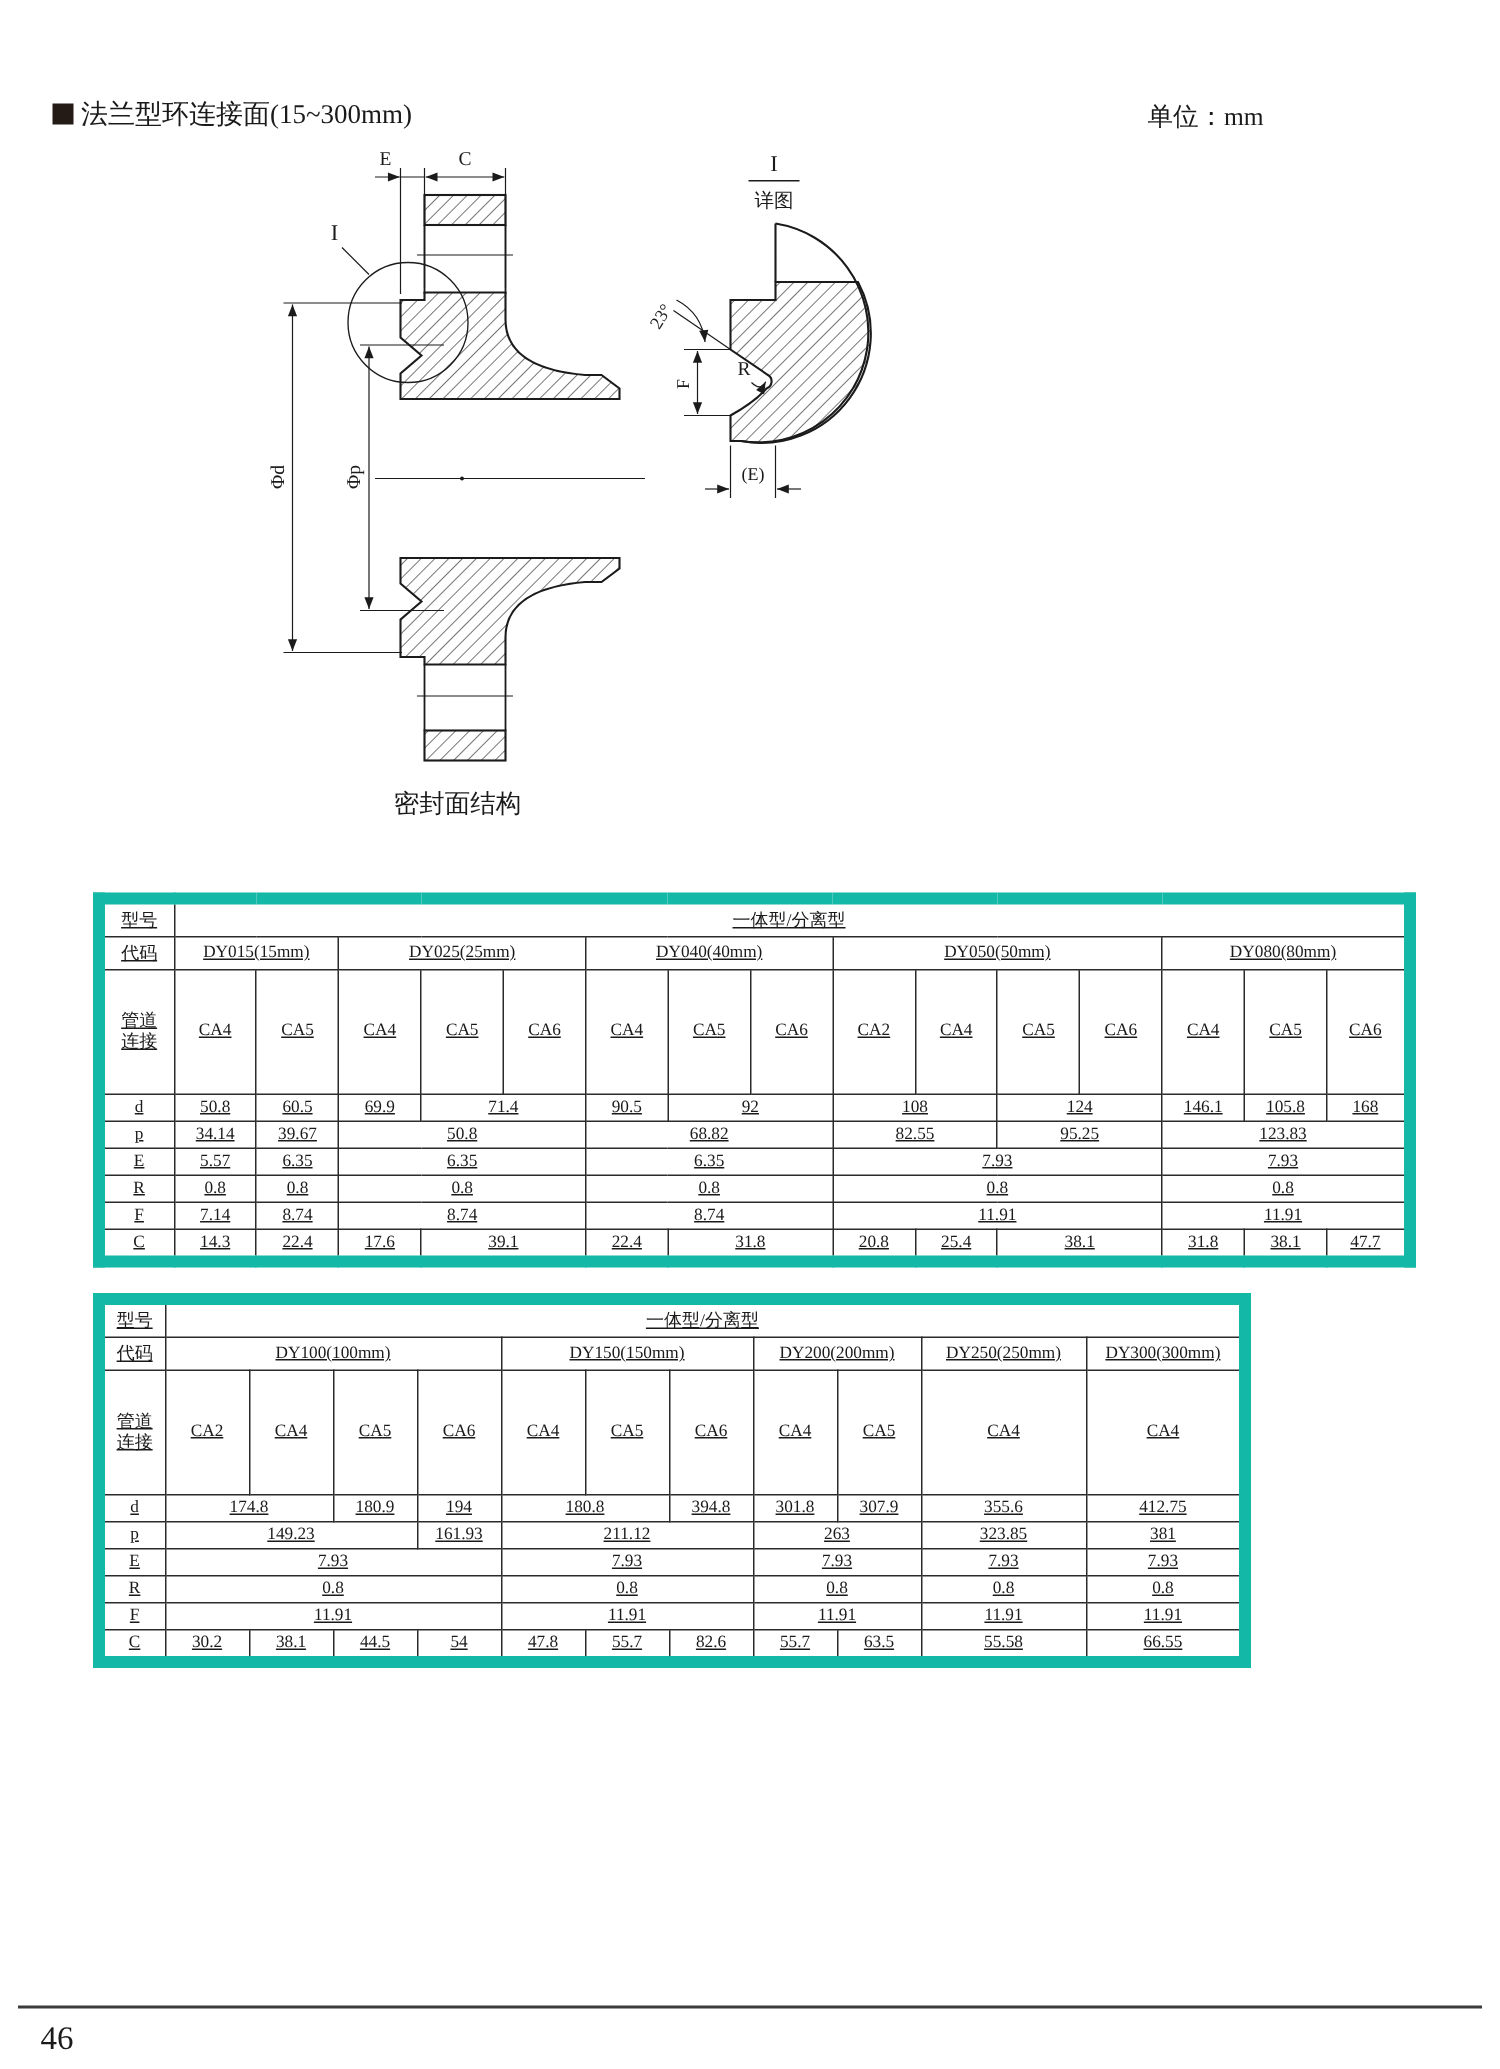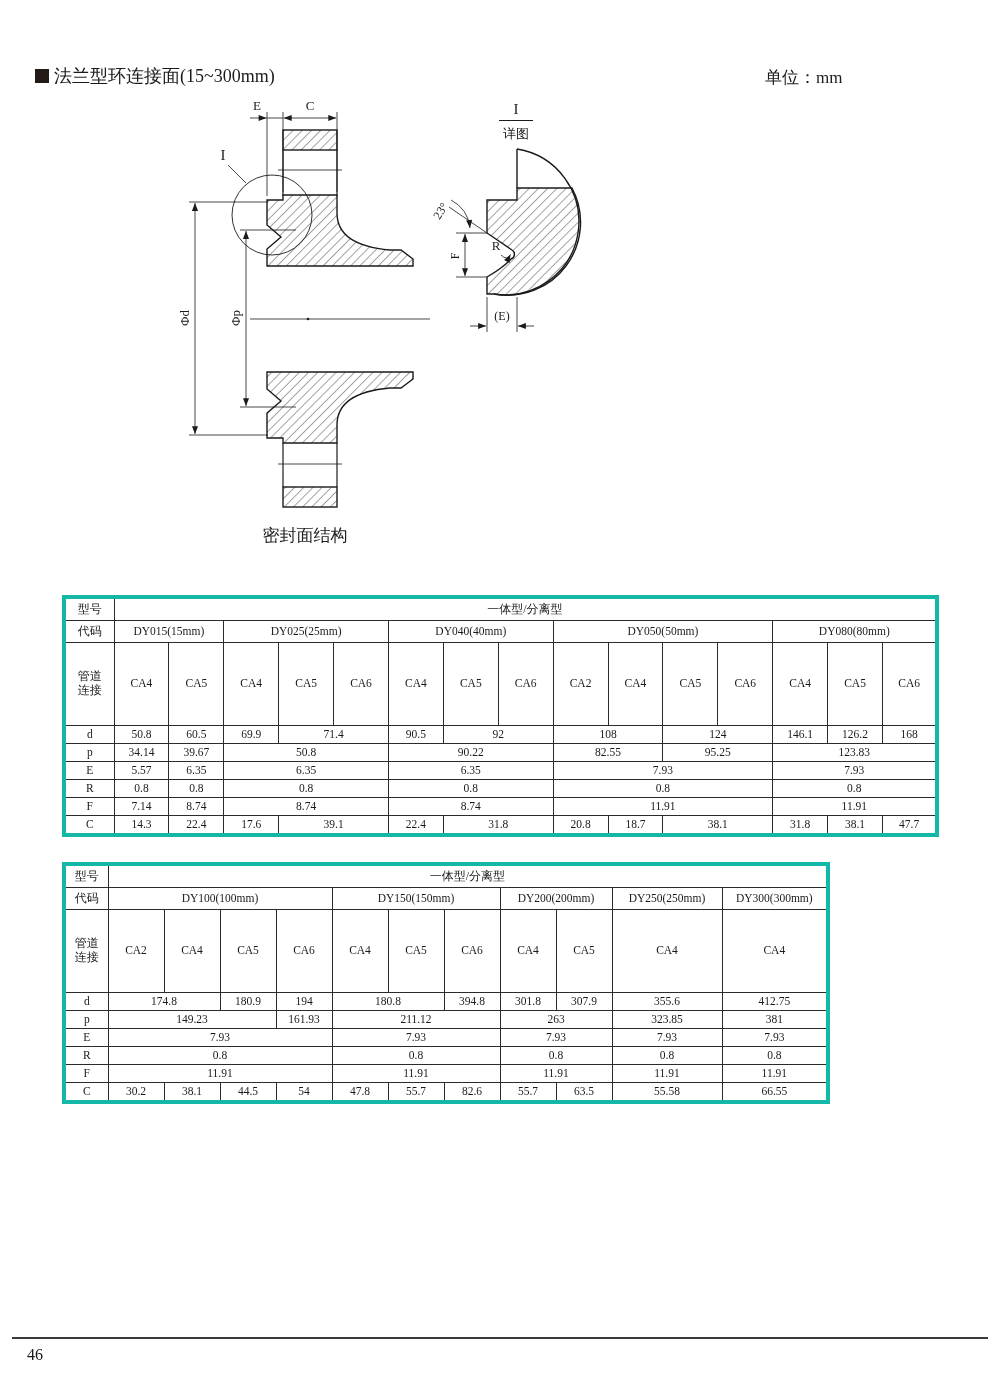--- a/index.html
+++ b/index.html
@@ -7,31 +7,31 @@
     width:1000px;height:1379px;position:relative;background:#ffffff;
     font-family:"Liberation Serif","DejaVu Serif",serif;color:#1a1a1a;overflow:hidden;
   }
   .abs{position:absolute;}
   
   .title-row{left:35px;top:64px;display:flex;align-items:center;gap:3px;font-size:18px;}
   .title-marker{display:inline-block;width:14px;height:14px;background:#241a16;margin-right:2px;}
   .unit{left:765px;top:66px;font-size:17px;}
   
   table{border-collapse:collapse;table-layout:fixed;background:#fff;}
-  table.spec{border:4px solid #14b8a6;}
+  table.spec{border:8px solid #14b8a6;text-decoration:underline;}
   td{border:1px solid #2b2b2b;text-align:center;vertical-align:middle;
      font-size:11.5px;padding:0;overflow:hidden;line-height:1.15;}
   td.zh{font-size:12px;}
   td.conn-lab{white-space:pre-line;margin-top:48px;}
   tr.r-head td{height:21px;}
   tr.r-conn td{height:82px;}
   tr.r-data td{height:17px;}
   
   .foot-rule{left:12px;top:1337px;width:976px;height:2px;background:#3b3b3b;}
-  .page-num{left:27px;top:1346px;font-size:16px;}
+  .page-num{left:27px;top:1346px;font-size:22px;}
   svg text{font-family:"Liberation Serif","DejaVu Serif",serif;fill:#1b1b1b;}
 </style>
 </head>
 <body>
 
 <div class="abs title-row">
   <span class="title-marker"></span>
   <span>法兰型环连接面(15~300mm)</span>
 </div>
 <div class="abs unit">单位：mm</div>
@@ -171,29 +171,29 @@
     <td>d</td>
     <td>50.8</td>
     <td>60.5</td>
     <td>69.9</td>
     <td colspan="2">71.4</td>
     <td>90.5</td>
     <td colspan="2">92</td>
     <td colspan="2">108</td>
     <td colspan="2">124</td>
     <td>146.1</td>
-    <td>126.2</td>
+    <td>105.8</td>
     <td>168</td>
   </tr>
   <tr class="r-data">
     <td>p</td>
     <td>34.14</td>
     <td>39.67</td>
     <td colspan="3">50.8</td>
-    <td colspan="3">90.22</td>
+    <td colspan="3">68.82</td>
     <td colspan="2">82.55</td>
     <td colspan="2">95.25</td>
     <td colspan="3">123.83</td>
   </tr>
   <tr class="r-data">
     <td>E</td>
     <td>5.57</td>
     <td>6.35</td>
     <td colspan="3">6.35</td>
     <td colspan="3">6.35</td>
@@ -220,21 +220,21 @@
   </tr>
   <tr class="r-data">
     <td>C</td>
     <td>14.3</td>
     <td>22.4</td>
     <td>17.6</td>
     <td colspan="2">39.1</td>
     <td>22.4</td>
     <td colspan="2">31.8</td>
     <td>20.8</td>
-    <td>18.7</td>
+    <td>25.4</td>
     <td colspan="2">38.1</td>
     <td>31.8</td>
     <td>38.1</td>
     <td>47.7</td>
   </tr>
 </tbody>
   </table>
 
 <table class="abs spec" style="left:62px;top:862px;width:764px;">
   <colgroup>

